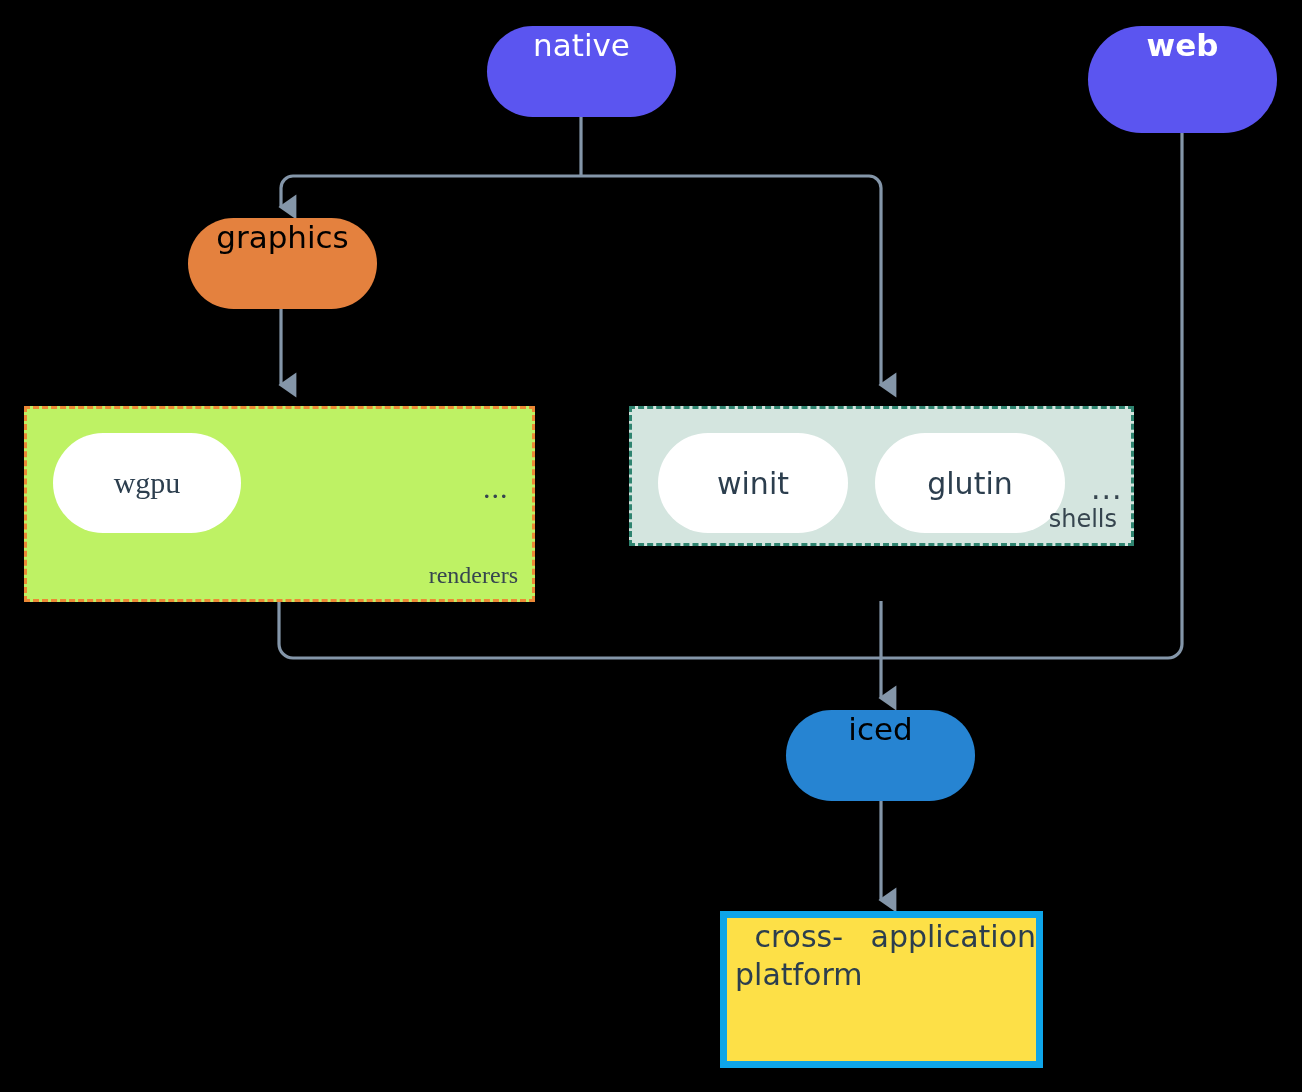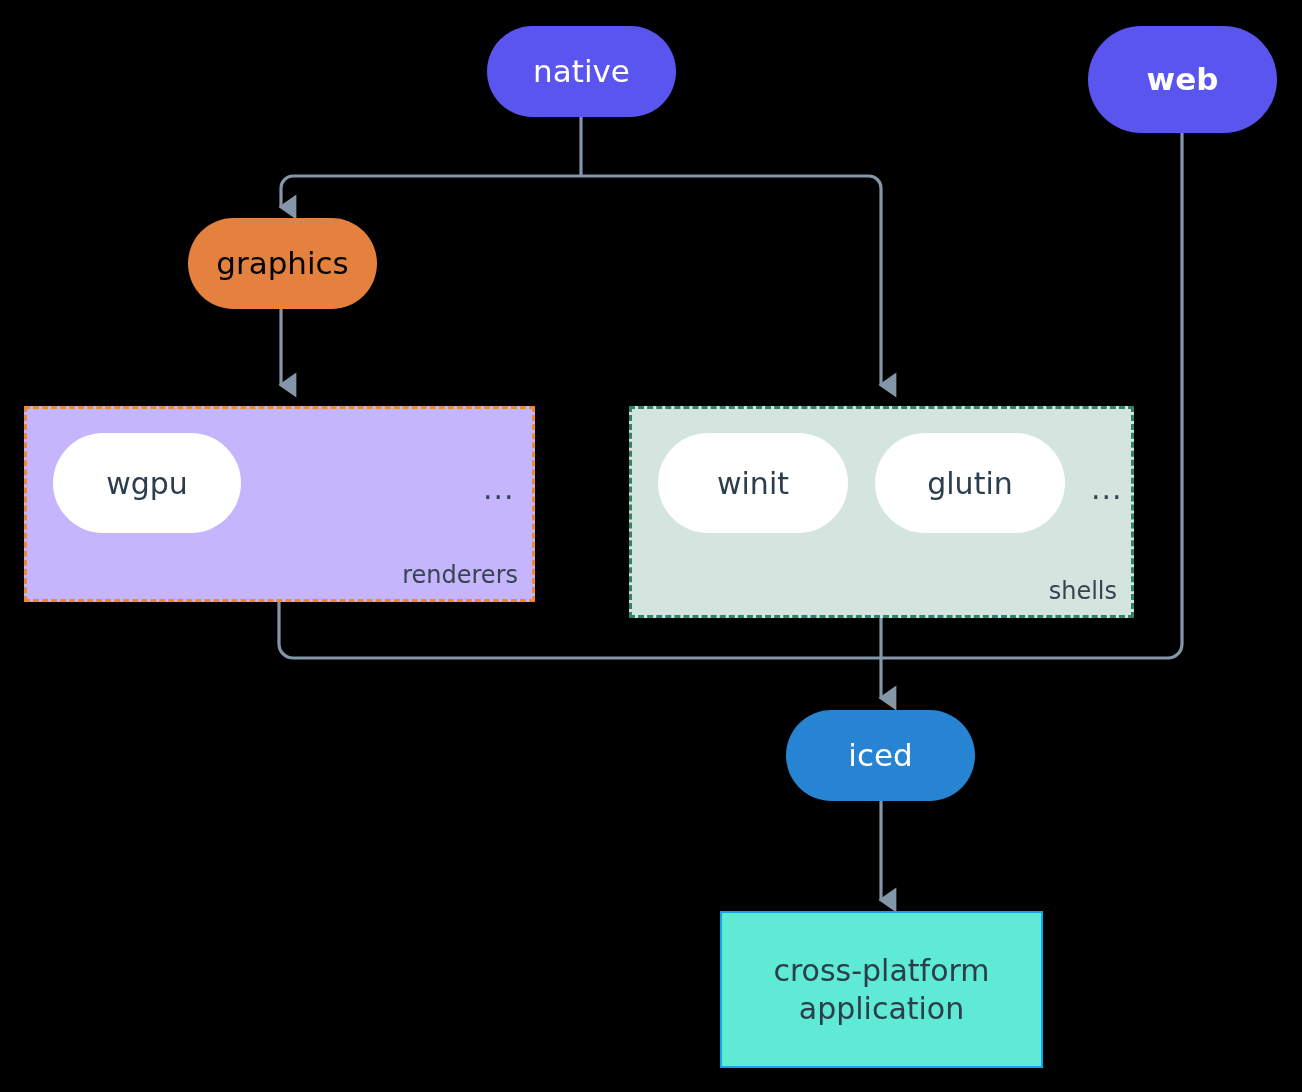--- a/index.html
+++ b/index.html
@@ -19,60 +19,60 @@
     position: absolute;
     left: 0;
     top: 0;
     width: 1302px;
     height: 1092px;
     pointer-events: none;
   }
   .node {
     position: absolute;
     display: flex;
-    align-items: center;
     justify-content: center;
     box-sizing: border-box;
     text-align: center;
     line-height: 1.25;
   }
   .pill {
     border-radius: 999px;
   }
   .node-native, .node-web {
     background: #5B55F0;
     color: #FFFFFF;
     font-size: 31px;
   }
   .node-graphics {
     background: #E4813E;
     color: #000000;
     font-size: 31px;
   }
   .node-iced {
     background: #2684D2;
-    color: #ffffff;
+    color: #000000;
     font-size: 31px;
   }
   .node-app {
-    background: #5eead4;
-    border: 2px solid #0ea5e9;
+    background: #fde047;
+    border: 7px solid #0ea5e9;
     color: #2C3E4E;
     font-size: 30px;
-    flex-direction: column;
+    flex-direction: row;
   }
   .node-app .line2 { display: block; }
 
   .cluster {
     position: absolute;
     box-sizing: border-box;
   }
   .cluster-renderers {
-    background: #c4b5fd;
+    background: #bef264;
     border: 3px dashed #ED8936;
+    font-family: Liberation Serif, serif;
   }
   .cluster-shells {
     background: #D4E5DF;
     border: 3px dashed #2F8470;
   }
   .cluster-label {
     position: absolute;
     right: 14px;
     bottom: 10px;
     font-size: 24px;
@@ -144,21 +144,21 @@
   </div>
 
   <div class="cluster cluster-renderers" style="left:24px; top:406px; width:511px; height:196px;">
     <div class="leaf" style="left:26px; top:24px; width:188px; height:100px;">
       <span>wgpu</span>
     </div>
     <div class="ellipsis" style="left:456px; top:62px;">...</div>
     <div class="cluster-label">renderers</div>
   </div>
 
-  <div class="cluster cluster-shells" style="left:629px; top:406px; width:505px; height:212px;">
+  <div class="cluster cluster-shells" style="left:629px; top:406px; width:505px; height:140px;">
     <div class="leaf" style="left:26px; top:24px; width:190px; height:100px;">
       <span>winit</span>
     </div>
     <div class="leaf" style="left:243px; top:24px; width:190px; height:100px;">
       <span>glutin</span>
     </div>
     <div class="ellipsis" style="left:459px; top:62px;">...</div>
     <div class="cluster-label">shells</div>
   </div>
 

